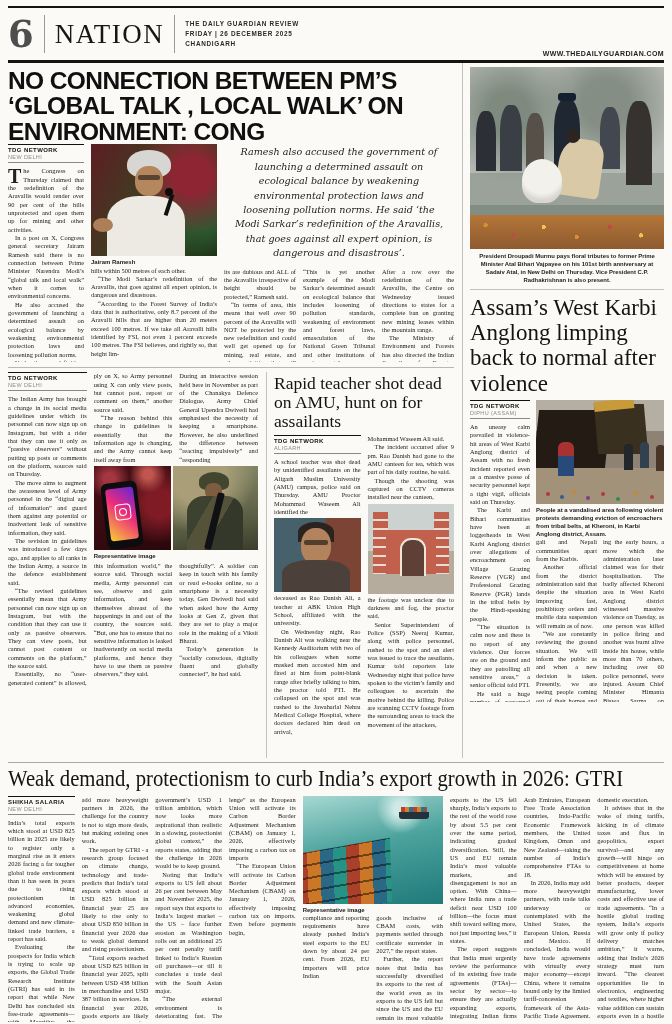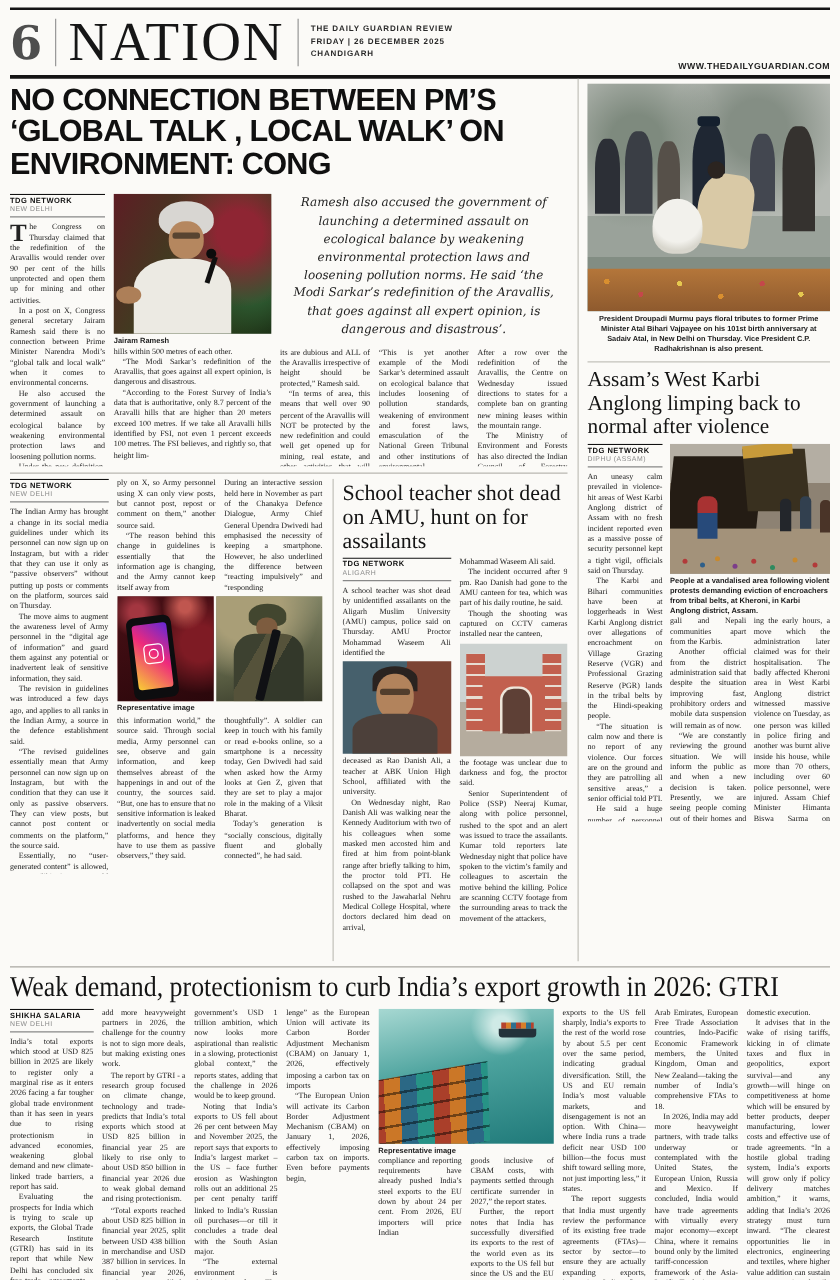--- a/index.html
+++ b/index.html
@@ -3,21 +3,21 @@
 <meta charset="utf-8">
 <style>
   html,body{margin:0;padding:0;background:#e9e7e2;}
   #page{position:relative;width:672px;height:1024px;margin:0 auto;background:#fbfaf7;color:#1a1a1a;
         font-family:"Liberation Serif",serif;overflow:hidden;box-sizing:border-box;padding:0 8px;}
   .top-rule{height:2px;background:#141414;margin-top:6px;}
   
   .hdr{display:flex;align-items:center;height:52px;gap:10px;}
   .hdr-num{font-family:"DejaVu Serif",serif;font-size:37px;font-weight:bold;color:#4e4e4e;line-height:1;}
   .hdr-div{width:1px;height:38px;background:#9a9a9a;}
-  .hdr-section{font-family:"Liberation Serif",serif;font-size:44px;letter-spacing:1.5px;color:#161616;line-height:1;}
+  .hdr-section{font-family:"Liberation Serif",serif;font-size:27px;letter-spacing:1.5px;color:#161616;line-height:1;}
   .hdr-mast{font-family:"Liberation Sans",sans-serif;font-size:6.4px;font-weight:bold;letter-spacing:.7px;
             line-height:1.55;color:#2a2a2a;}
   .hdr-web{margin-left:auto;align-self:flex-end;font-family:"Liberation Sans",sans-serif;font-size:7px;
            font-weight:bold;letter-spacing:.4px;color:#222;padding-bottom:3px;}
   .thick-rule{height:3px;background:#141414;}
   
   .byline{border-top:1.5px solid #111;border-bottom:1px solid #888;padding:2px 0 2px;margin-bottom:4px;
           font-family:"Liberation Sans",sans-serif;}
   .byline .bn{font-size:6px;font-weight:bold;letter-spacing:.4px;color:#111;}
   .byline .bl{font-size:5.5px;letter-spacing:.4px;color:#8a8a8a;margin-top:1px;}
@@ -25,21 +25,21 @@
   .txt p:first-child{text-indent:0;}
   .dropcap p:first-child::first-letter{float:left;font-size:20px;line-height:14px;font-weight:bold;
           padding:2px 2px 0 0;font-family:"Liberation Serif",serif;}
   .cap{font-family:"Liberation Sans",sans-serif;font-size:6px;font-weight:bold;color:#1c1c1c;line-height:1.35;margin-top:2px;}
   .photo{position:relative;overflow:hidden;background:#8a8a86;}
   
   .main{display:grid;grid-template-columns:446px 1fr;gap:0 8px;}
   .rail{border-left:1px solid #c4c2bc;padding-left:7px;}
   
   .lead-hl{font-family:"Liberation Sans",sans-serif;font-weight:bold;font-size:24.5px;line-height:1.04;
-           letter-spacing:-.6px;color:#101010;margin:5px 0 11px;}
+           letter-spacing:-.6px;color:#101010;margin:5px 0 0;}
   .lead-body{display:grid;grid-template-columns:76px 126px 1fr 1fr 1fr;grid-template-rows:auto 1fr;
              gap:0 7px;height:218px;overflow:hidden;}
   .lead-c1{grid-row:1/3;}
   .lead-c2{grid-row:1/3;}
   .lead-quote{grid-column:3/6;grid-row:1;font-family:"DejaVu Serif",serif;font-style:italic;font-size:9.6px;
               line-height:1.5;text-align:center;color:#1d1d1d;padding:1px 8px 7px;}
   .lead-c3{grid-column:3;grid-row:2;}
   .lead-c4{grid-column:4;grid-row:2;}
   .lead-c5{grid-column:5;grid-row:2;}
   .sep-h{border:none;border-top:1px solid #b9b7b1;margin:5px 0 4px;}
@@ -117,21 +117,21 @@
       background:radial-gradient(circle at 50% 35%,#f2f1ec 0 55%,#d8d6cd 75%);}
   .p-flowers{position:absolute;left:0;right:0;bottom:0;height:34px;background:
       radial-gradient(circle 3px at 8% 30%,#d98f2f 70%,rgba(0,0,0,0) 71%),
       radial-gradient(circle 3px at 22% 60%,#c4484a 70%,rgba(0,0,0,0) 71%),
       radial-gradient(circle 3px at 38% 35%,#e6c84f 70%,rgba(0,0,0,0) 71%),
       radial-gradient(circle 3px at 55% 65%,#d98f2f 70%,rgba(0,0,0,0) 71%),
       radial-gradient(circle 3px at 72% 35%,#c4484a 70%,rgba(0,0,0,0) 71%),
       radial-gradient(circle 3px at 88% 60%,#e6c84f 70%,rgba(0,0,0,0) 71%),
       linear-gradient(#b4763a,#8e5a2e);}
   .pres-cap{text-align:center;font-size:5.9px;padding:2px 2px 4px;border-bottom:1px solid #c4c2bc;}
-  .assam-hl{font-size:17px;line-height:1.1;margin:5px 0 4px;}
+  .assam-hl{font-size:23px;line-height:1.1;margin:5px 0 4px;}
   .assam-body{display:grid;grid-template-columns:60px 1fr 1fr;grid-template-rows:auto 1fr;gap:0 6px;height:302px;overflow:hidden;}
   .assam-c1{grid-row:1/3;}
   .assam-pw{grid-column:2/4;grid-row:1;}
   .assam-c2{grid-column:2;grid-row:2;}
   .assam-c3{grid-column:3;grid-row:2;}
   .assamphoto{width:100%;height:104px;background:linear-gradient(#b4aea3 0 30%,#8d8273 30%);}
   .a-shop{position:absolute;left:0;top:10px;width:72px;height:58px;background:#241c14;transform:skewX(-6deg);}
   .a-shop2{position:absolute;left:60px;top:4px;width:50px;height:50px;background:#39301f;transform:skewX(5deg);}
   .a-roof{position:absolute;left:58px;top:0;width:40px;height:10px;background:#c79a3a;transform:rotate(-6deg);}
   .a-ground{position:absolute;left:0;right:0;bottom:0;height:36px;background:#a3927a;}
@@ -280,21 +280,21 @@
                 <p>this information world,” the source said. Through social media, Army personnel can see, observe and gain information, and keep themselves abreast of the happenings in and out of the country, the sources said. “But, one has to ensure that no sensitive information is leaked inadvertently on social media platforms, and hence they have to use them as passive observers,” they said.</p>
               </div>
             <div class="army-c3b txt">
                 <p>thoughtfully”. A soldier can keep in touch with his family or read e-books online, so a smartphone is a necessity today, Gen Dwivedi had said when asked how the Army looks at Gen Z, given that they are set to play a major role in the making of a Viksit Bharat.</p>
                 <p>Today’s generation is “socially conscious, digitally fluent and globally connected”, he had said.</p>
               </div>
           </div>
         </div>
 
         <div class="school">
-          <div class="serif-hl school-hl">School teacher shot dead on AMU, hunt on for assailants</div>
+          <div class="serif-hl school-hl">Rapid teacher shot dead on AMU, hunt on for assailants</div>
           <div class="school-body">
             <div class="school-col">
               <div class="byline">
                 <div class="bn">TDG NETWORK</div>
                 <div class="bl">ALIGARH</div>
               </div>
               <div class="txt">
                   <p>A school teacher was shot dead by unidentified assailants on the Aligarh Muslim University (AMU) campus, police said on Thursday. AMU Proctor Mohammad Waseem Ali identified the</p>
                 </div>
               <div class="photo raophoto">

